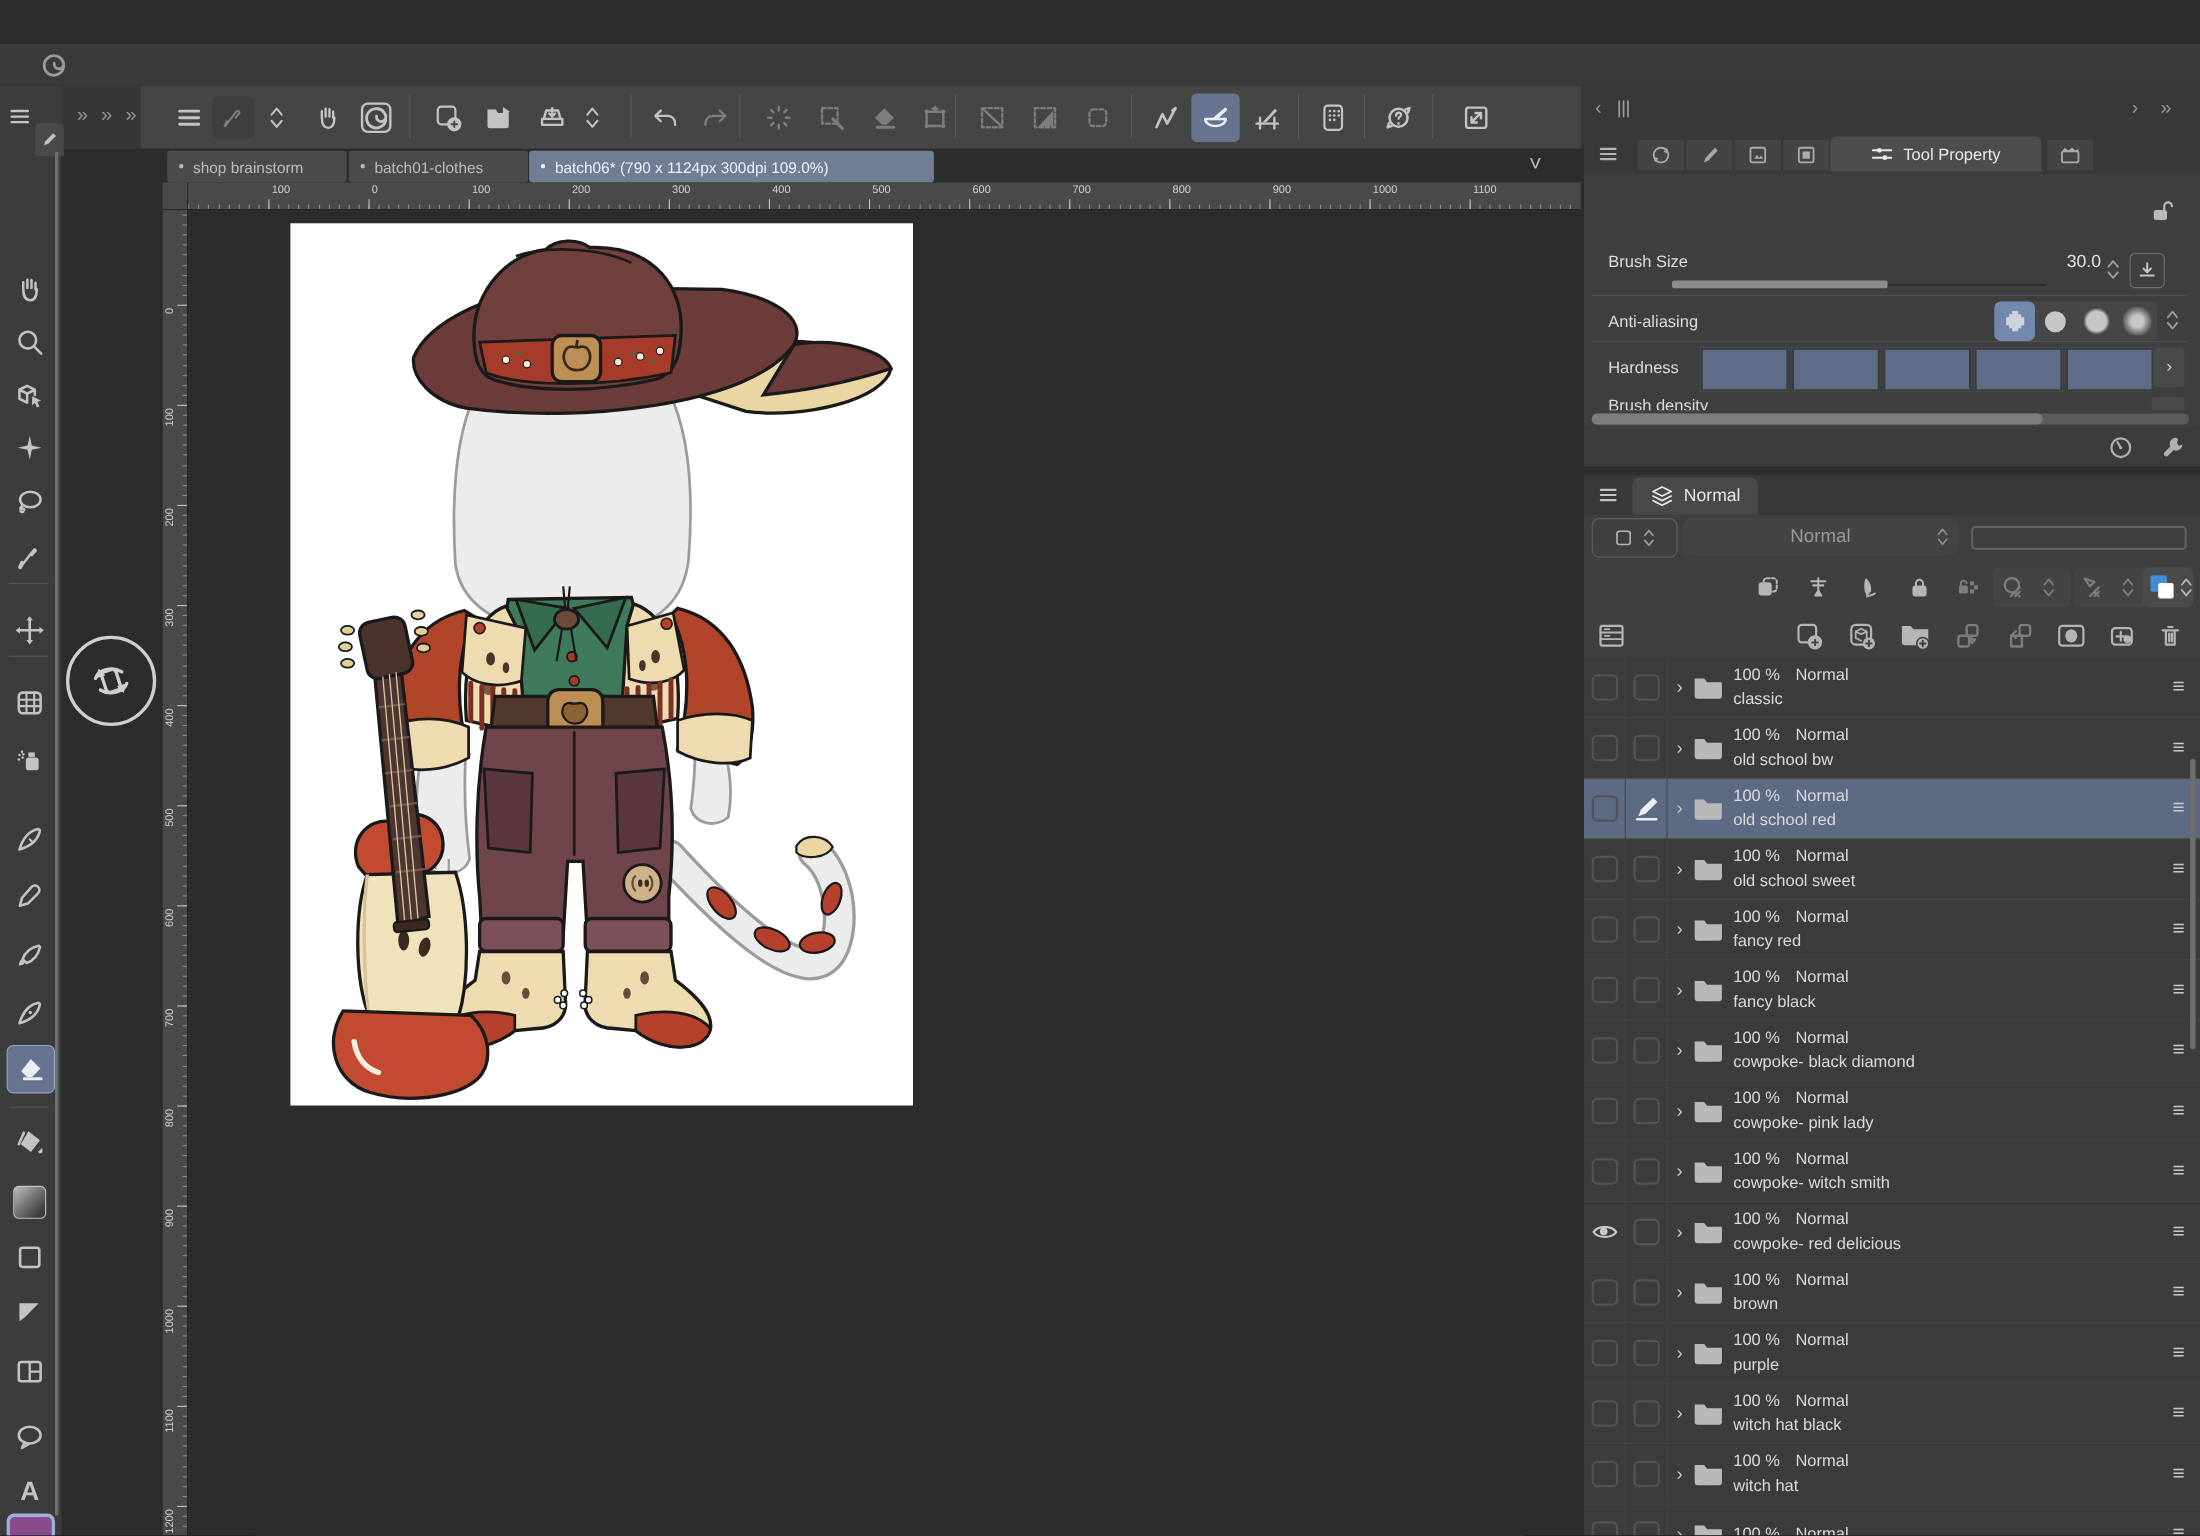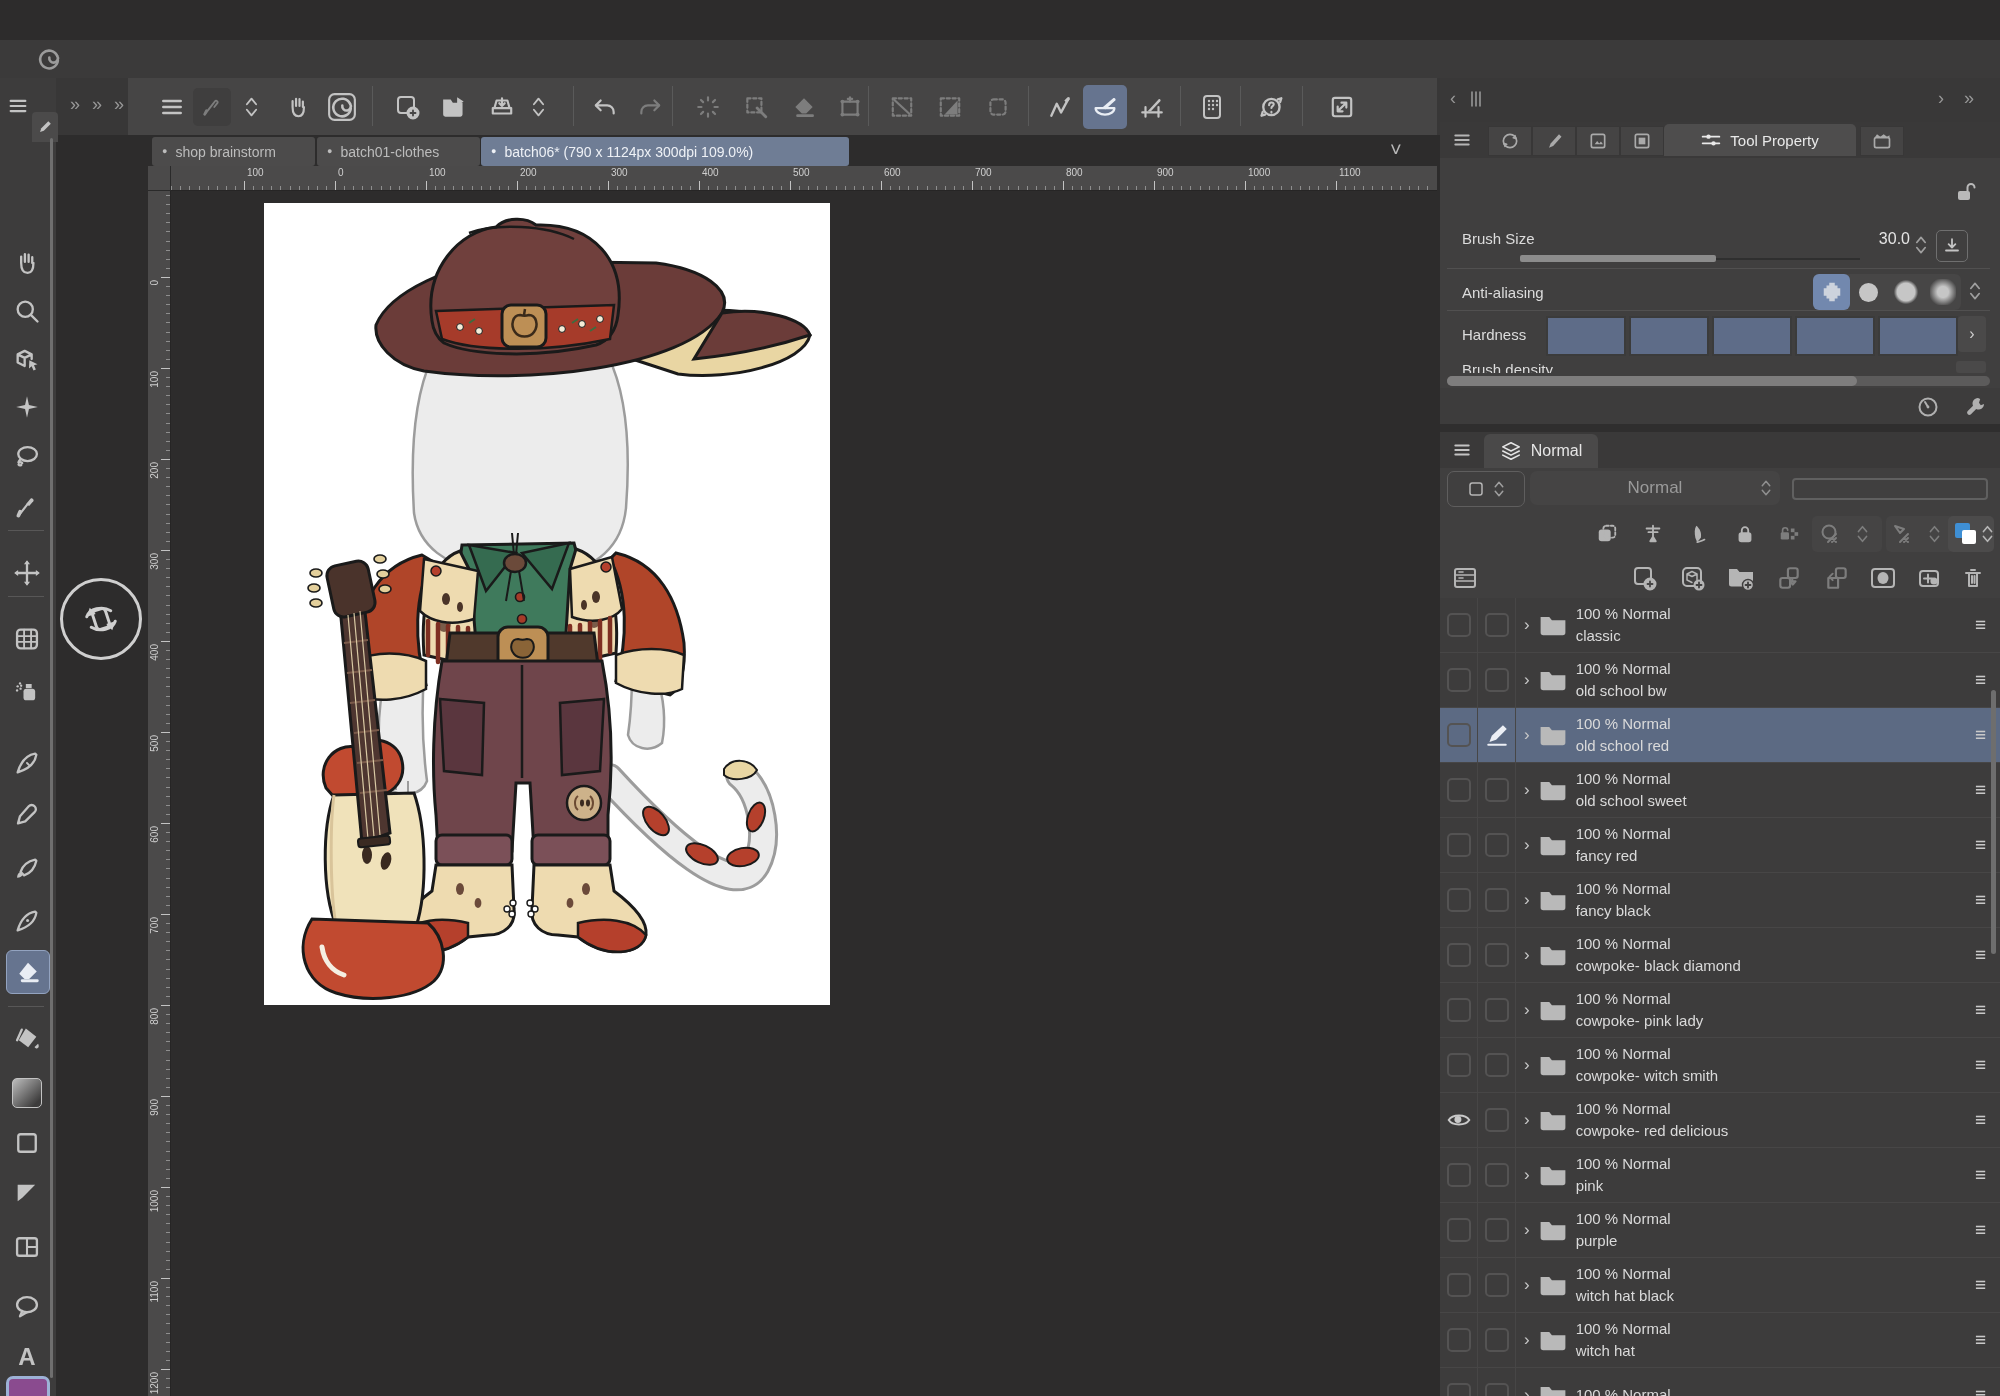--- a/index.html
+++ b/index.html
@@ -115,21 +115,21 @@
   .lrow.sel{background:#5c6a83;}
   .lc{display:flex;align-items:center;justify-content:center;border-right:1px solid #474646;}
   .cb{width:20px;height:20px;border:2px solid #545353;border-radius:5px;}
   .lrow .eye,.lrow .pen{display:none;width:26px;height:26px;color:#c9c9c9;}
   .lrow.vis .eye{display:block;}
   .lrow.sel .pen{display:block;color:#eceff5;}
   .lmain{display:flex;align-items:center;gap:9px;padding-left:8px;min-width:0;}
   .lchev{font-size:17px;color:#c9c9c9;}
   .lfolder{width:28px;height:24px;color:#b9b9b9;}
   .ltext{display:flex;flex-direction:column;line-height:1.5;font-size:15px;color:#dadada;white-space:nowrap;}
-  .ltext .l1{display:flex;gap:4px;}
+  .ltext .l1{display:flex;gap:14px;}
   .lmenu{margin-left:auto;padding-right:14px;font-size:19px;color:#c9c9c9;}
   #partial-row{left:0;top:1290px;width:560px;height:28px;overflow:hidden;}
   #lp-scrollbar{left:551px;top:612px;width:5px;height:264px;background:#6e6e6e;border-radius:3px;}
 </style>
 </head>
 <body>
 
 <svg width="0" height="0" style="position:absolute">
   <defs>
     <symbol id="sy-menu" viewBox="0 0 24 24">
@@ -1554,21 +1554,21 @@
           <div class="lmain">
             <span class="lchev">›</span>
             <svg class="lfolder">
               <use href="#sy-folder" width="28" height="24"></use>
             </svg>
             <div class="ltext">
               <span class="l1">
                 <span>100 %</span>
                 <span>Normal</span>
               </span>
-              <span class="l2">pink</span>
+              <span class="l2">brown</span>
             </div>
             <span class="lmenu">≡</span>
           </div>
         </div>
         <div class="lrow">
           <div class="lc c1">
             <span class="cb"></span>
 
           </div>
           <div class="lc c2">

